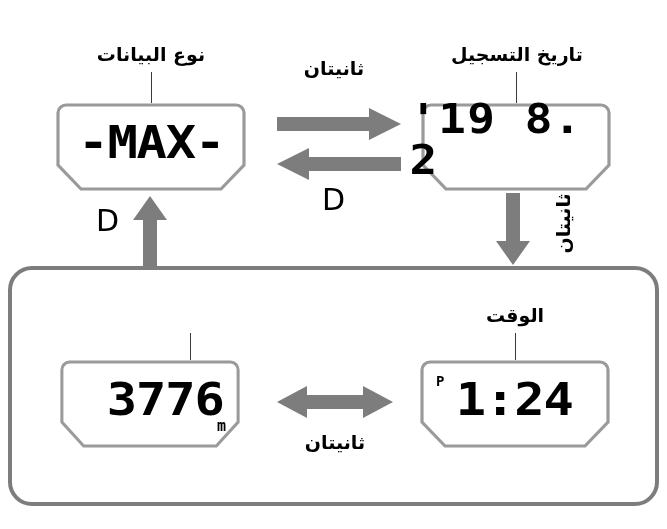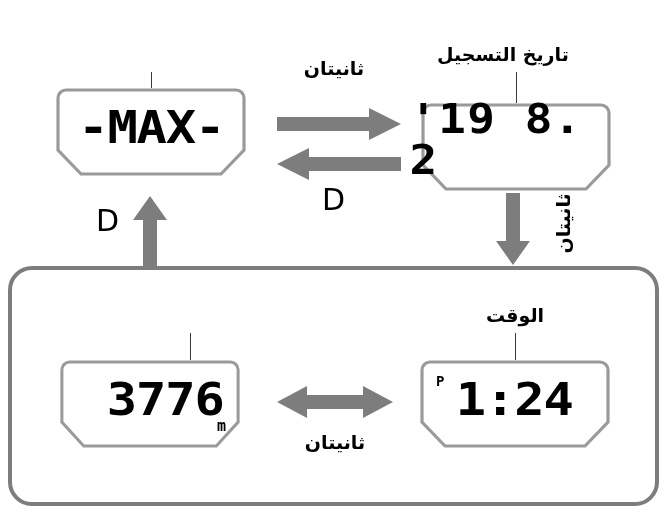--- a/index.html
+++ b/index.html
@@ -111,34 +111,35 @@
     border: 4px solid #7d7d7d;
     border-radius: 24px;
     background: #ffffff;
   }
 </style>
 </head>
 <body>
 
 <div id="root">
 
+  <div class="ar" style="left:88px; top:44px; width:126px; text-align:center;">نوع البيانات</div>
   <div class="leader" style="left:151px; top:72px; height:36px;"></div>
 
-  <div class="lcd" style="left:56px; top:88px; width:190px; height:88px;">
+  <div class="lcd" style="left:56px; top:103px; width:190px; height:88px;">
     <div class="bezel">
       <svg viewBox="0 0 190 88" preserveAspectRatio="none">
         <path d="M10,2 H180 A8,8 0 0 1 188,10 V62 L165,86 H25 L2,62 V10 A8,8 0 0 1 10,2 Z" fill="#ffffff" stroke="#9a9a9a" stroke-width="3.2"></path>
       </svg>
     </div>
     <div class="screen" style="justify-content:center; padding-bottom:10px;">
       <span class="seg seg-max">-MAX-</span>
     </div>
   </div>
 
-  <div class="ar" style="left:437px; top:44px; width:160px; text-align:left;">تاريخ التسجيل</div>
+  <div class="ar" style="left:437px; top:44px; width:160px; text-align:center;">تاريخ التسجيل</div>
   <div class="leader" style="left:516px; top:72px; height:36px;"></div>
 
   <div class="lcd" style="left:421px; top:103px; width:190px; height:88px;">
     <div class="bezel">
       <svg viewBox="0 0 190 88" preserveAspectRatio="none">
         <path d="M10,2 H180 A8,8 0 0 1 188,10 V62 L165,86 H25 L2,62 V10 A8,8 0 0 1 10,2 Z" fill="#ffffff" stroke="#9a9a9a" stroke-width="3.2"></path>
       </svg>
     </div>
     <div class="screen" style="justify-content:center; padding-bottom:10px;align-items:flex-end;">
       <span class="seg seg-date">'19  8. 2</span>

